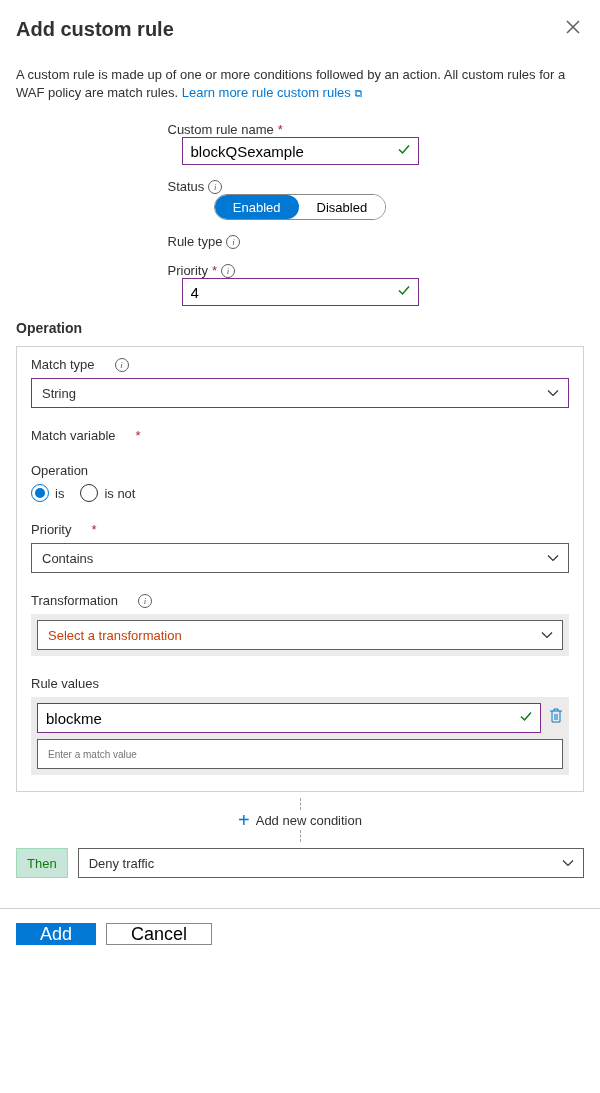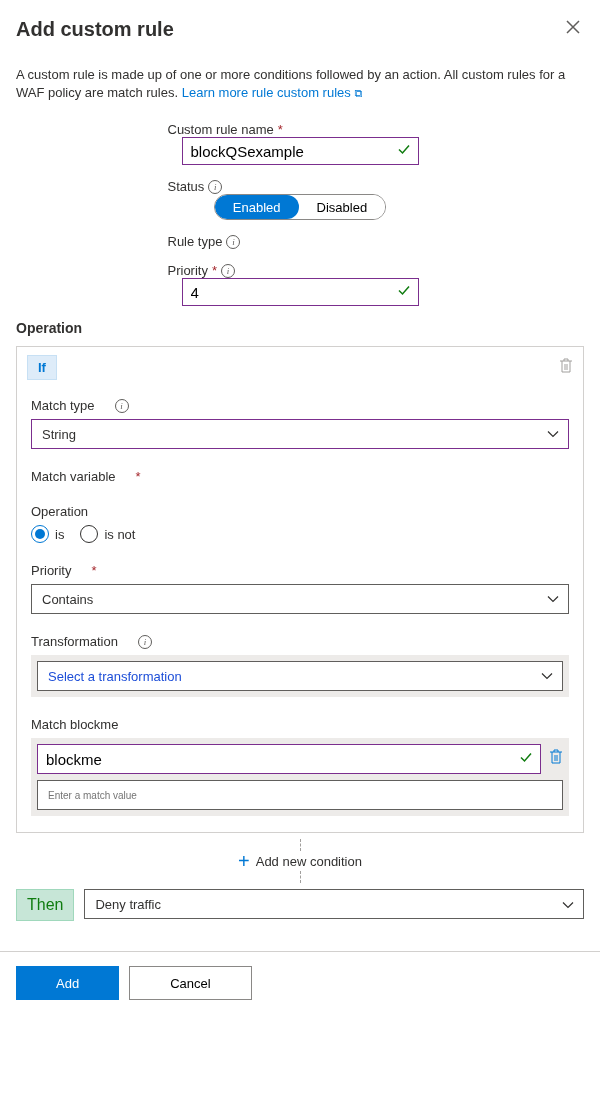--- a/index.html
+++ b/index.html
@@ -41,24 +41,24 @@
   .grey-wrap { background: #edebe9; padding: 6px; }
   .match-val-row { display: flex; gap: 8px; align-items: center; margin-bottom: 6px; }
   .match-val-row .input-wrap { flex: 1; }
   .trash-blue { color: #0078d4; font-size: 16px; cursor: pointer; }
   .plain-input { width: 100%; height: 30px; border: 1px solid #605e5c; padding: 0 10px; font-size: 10px; }
   .connector { display: flex; flex-direction: column; align-items: center; padding: 6px 0; }
   .dashed-line { width: 1px; height: 12px; border-left: 1px dashed #a19f9d; }
   .add-cond { display: flex; align-items: center; gap: 6px; color: #323130; cursor: pointer; font-size: 13px; }
   .plus { color: #0078d4; font-size: 20px; font-weight: 300; line-height: 1; }
   .then-row { display: flex; gap: 10px; align-items: stretch; margin-top: 0; }
-  .then-tag { background: #c7e6d7; color: #107c10; padding: 6px 10px; font-size: 16px; border: 1px solid #a0d8bc; display: flex; align-items: center; }
+  .then-tag { background: #c7e6d7; color: #107c10; padding: 6px 10px; font-size: 13px; border: 1px solid #a0d8bc; display: flex; align-items: center; }
   .then-select { flex: 1; }
   .footer { border-top: 1px solid #d2d0ce; margin: 30px -16px 0 -16px; padding: 14px 16px; display: flex; gap: 10px; }
-  .btn { height: 34px; padding: 0 40px; font-size: 13px; cursor: pointer; }
+  .btn { height: 22px; padding: 0 24px; font-size: 18px; cursor: pointer; }
   .btn-primary { background: #0078d4; color: #fff; border: none; }
   .btn-secondary { background: #fff; border: 1px solid #8a8886; }
   svg.chev { width: 12px; height: 8px; }
 </style>
 </head>
 <body>
 
 <div class="header">
   <h1>Add custom rule</h1>
   <div class="close-x">
@@ -120,28 +120,20 @@
       <svg width="14" height="14" viewBox="0 0 14 14">
           <path d="M2 7 L5.5 10.5 L12 3" stroke="#107c10" stroke-width="1.5" fill="none"></path>
         </svg>
     </span>
   </div>
 </div>
 
 <div class="section-title">Operation</div>
 
 <div class="condition-box">
-  <div class="cond-header">
-    <span class="if-tag">If</span>
-    <span class="trash">
-      <svg width="14" height="16" viewBox="0 0 14 16">
-          <path d="M1 3 h12 M5 3 V1 h4 v2 M3 3 v11 h8 V3 M6 6 v6 M8 6 v6" stroke="#a19f9d" stroke-width="1" fill="none"></path>
-        </svg>
-    </span>
-  </div>
   <div class="cond-body">
 
     <div class="field-block">
       <div class="field-label">
         <span>Match type</span>
         <span class="info-icon">i</span>
       </div>
       <div class="select-wrap">
         <div class="select-box purple">
           <span>String</span>
@@ -188,32 +180,32 @@
       </div>
     </div>
 
     <div class="field-block">
       <div class="field-label">
         <span>Transformation</span>
         <span class="info-icon">i</span>
       </div>
       <div class="grey-wrap">
         <div class="select-wrap">
-          <div class="select-box" style="color:#1d4ed8;">
+          <div class="select-box" style="color:#c2410c;">
             <span>Select a transformation</span>
           </div>
           <span class="chevron"><svg class="chev" viewBox="0 0 12 8">
                 <path d="M1 1 L6 6 L11 1" stroke="#323130" stroke-width="1.2" fill="none"></path>
               </svg></span>
         </div>
       </div>
     </div>
 
     <div class="field-block" style="margin-bottom:0;">
-      <div class="field-label">Match blockme</div>
+      <div class="field-label">Rule values</div>
       <div class="grey-wrap">
         <div class="match-val-row">
           <div class="input-wrap">
             <input type="text" class="text-input" style="height: 30px;" value="blockme">
             <span class="check-icon">
               <svg width="14" height="14" viewBox="0 0 14 14">
                   <path d="M2 7 L5.5 10.5 L12 3" stroke="#107c10" stroke-width="1.5" fill="none"></path>
                 </svg>
             </span>
           </div>

